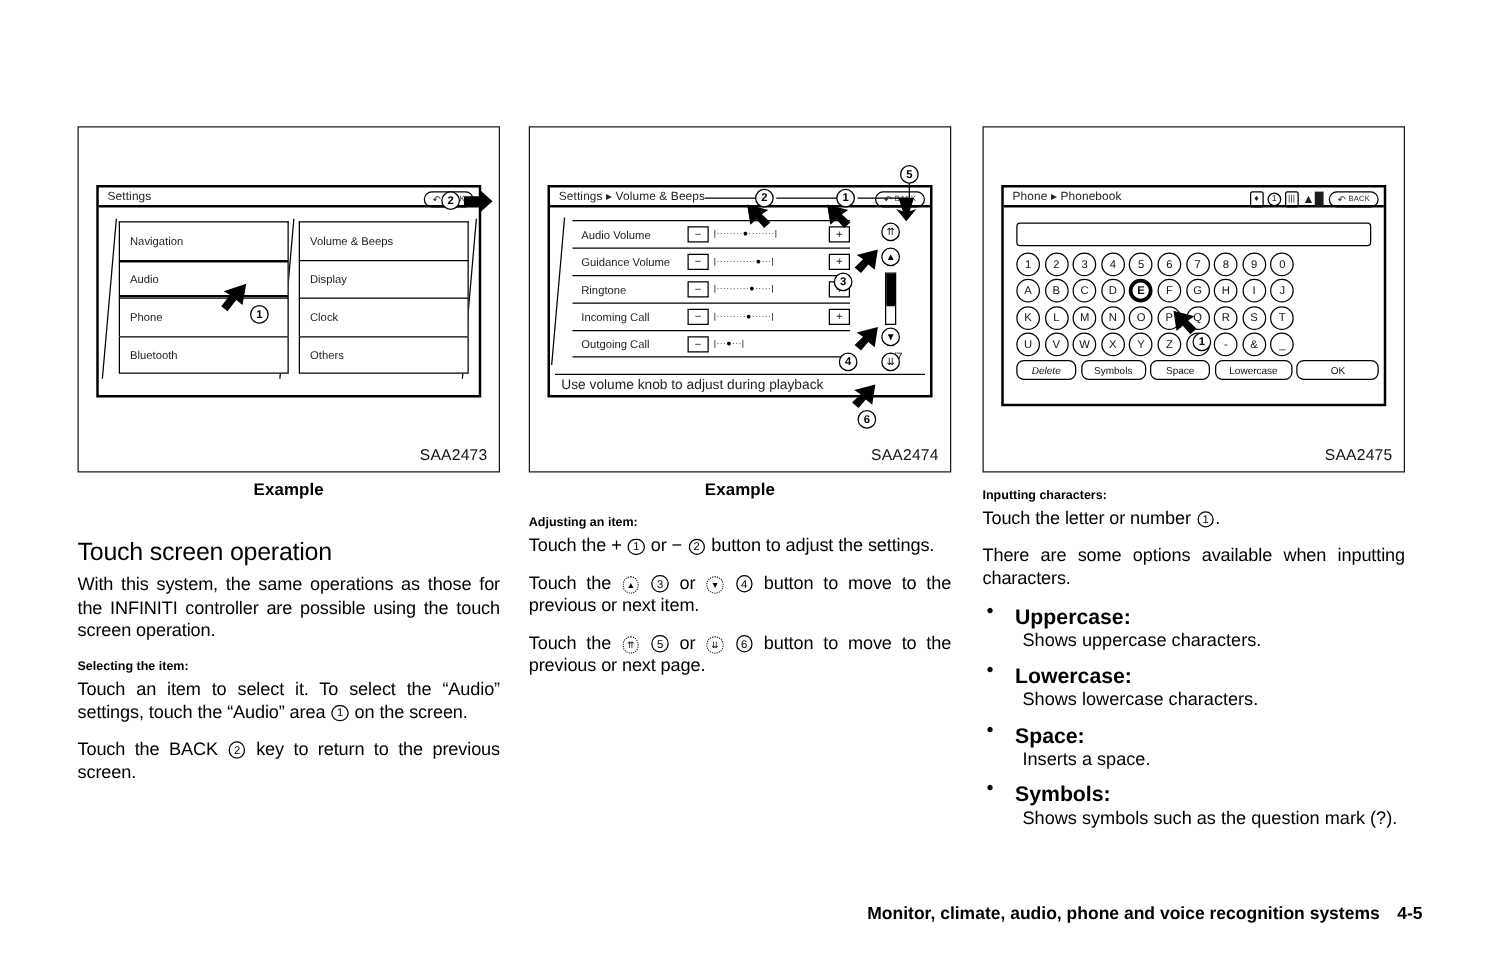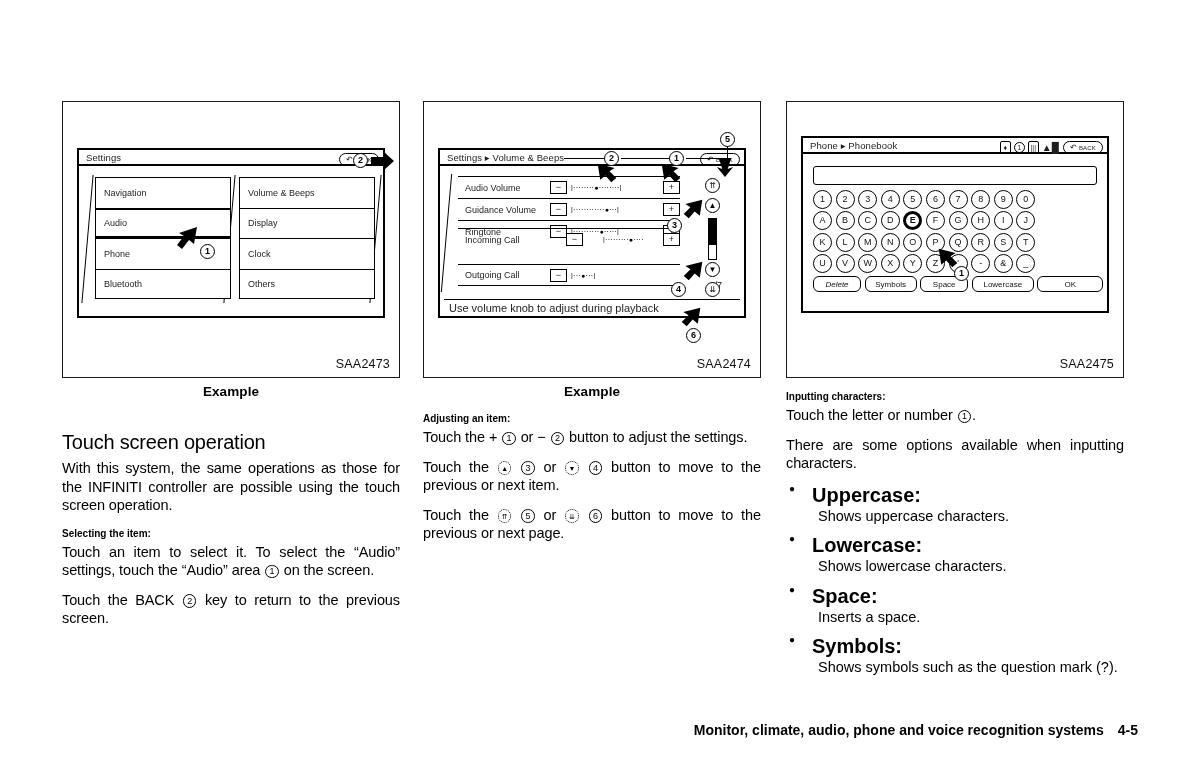--- a/index.html
+++ b/index.html
@@ -209,21 +209,21 @@
     vertical-align: 1px;
     margin: 0 1px;
   }
   .inl.dot {
     border-style: dotted; border-width: 1.3px;
     font-size: 7px;
   }
   ul.bul { list-style: none; margin: 0; padding: 0; }
   ul.bul > li { margin-bottom: 2px; }
   .bul-head {
-    font-size: 20px; font-weight: bold;
+    font-size: 17px; font-weight: bold;
     position: relative; padding-left: 26px;
   }
   .bul-head::before {
     content: "\25CF";
     position: absolute; left: 3px; top: -1px; font-size: 10px;
   }
   .bul-body {
     font-size: 14.5px; line-height: 1.28;
     padding-left: 32px; text-align: justify;
     margin: 0 0 9px 0;
@@ -335,21 +335,21 @@
             <span class="f2-minus">−</span>
             <span class="f2-bar">|············●···|</span>
             <span class="f2-plus">+</span>
           </div>
           <div class="f2-row" style="top:48px;">
             <span class="lbl">Ringtone</span>
             <span class="f2-minus">−</span>
             <span class="f2-bar">|··········●·····|</span>
             <span class="f2-plus">+</span>
           </div>
-          <div class="f2-row" style="top:56px;gap:16px;">
+          <div class="f2-row" style="top:70px;">
             <span class="lbl">Incoming Call</span>
             <span class="f2-minus">−</span>
             <span class="f2-bar">|·········●······|</span>
             <span class="f2-plus">+</span>
           </div>
           <div class="f2-row" style="top:92px; border-bottom:1.2px solid #000;">
             <span class="lbl">Outgoing Call</span>
             <span class="f2-minus">−</span>
             <span class="f2-bar">|···●···|</span>
           </div>
@@ -431,21 +431,21 @@
         <span class="inl dot">⇊</span>
         <span class="inl">6</span>
         <span>button to move to the previous or next page.</span>
       </p>
     </div>
   </div>
 
   <div class="col col-3">
 
     <div class="figbox">
-      <div class="screen" style="left:14px; top:34px; width:308px; height:177px;">
+      <div class="screen" style="left:14px; top:46px; width:308px; height:177px;">
 
         <div class="scr-title">
           <span>Phone ▸ Phonebook</span>
           <div class="statusicons">
             <span class="sicon sq">♦</span>
             <span class="sicon rd">1</span>
             <span class="sicon sq">|||</span>
             <span class="sicon" style="border:none;font-size:10px;">▲█</span>
           </div>
           <div class="backkey">

